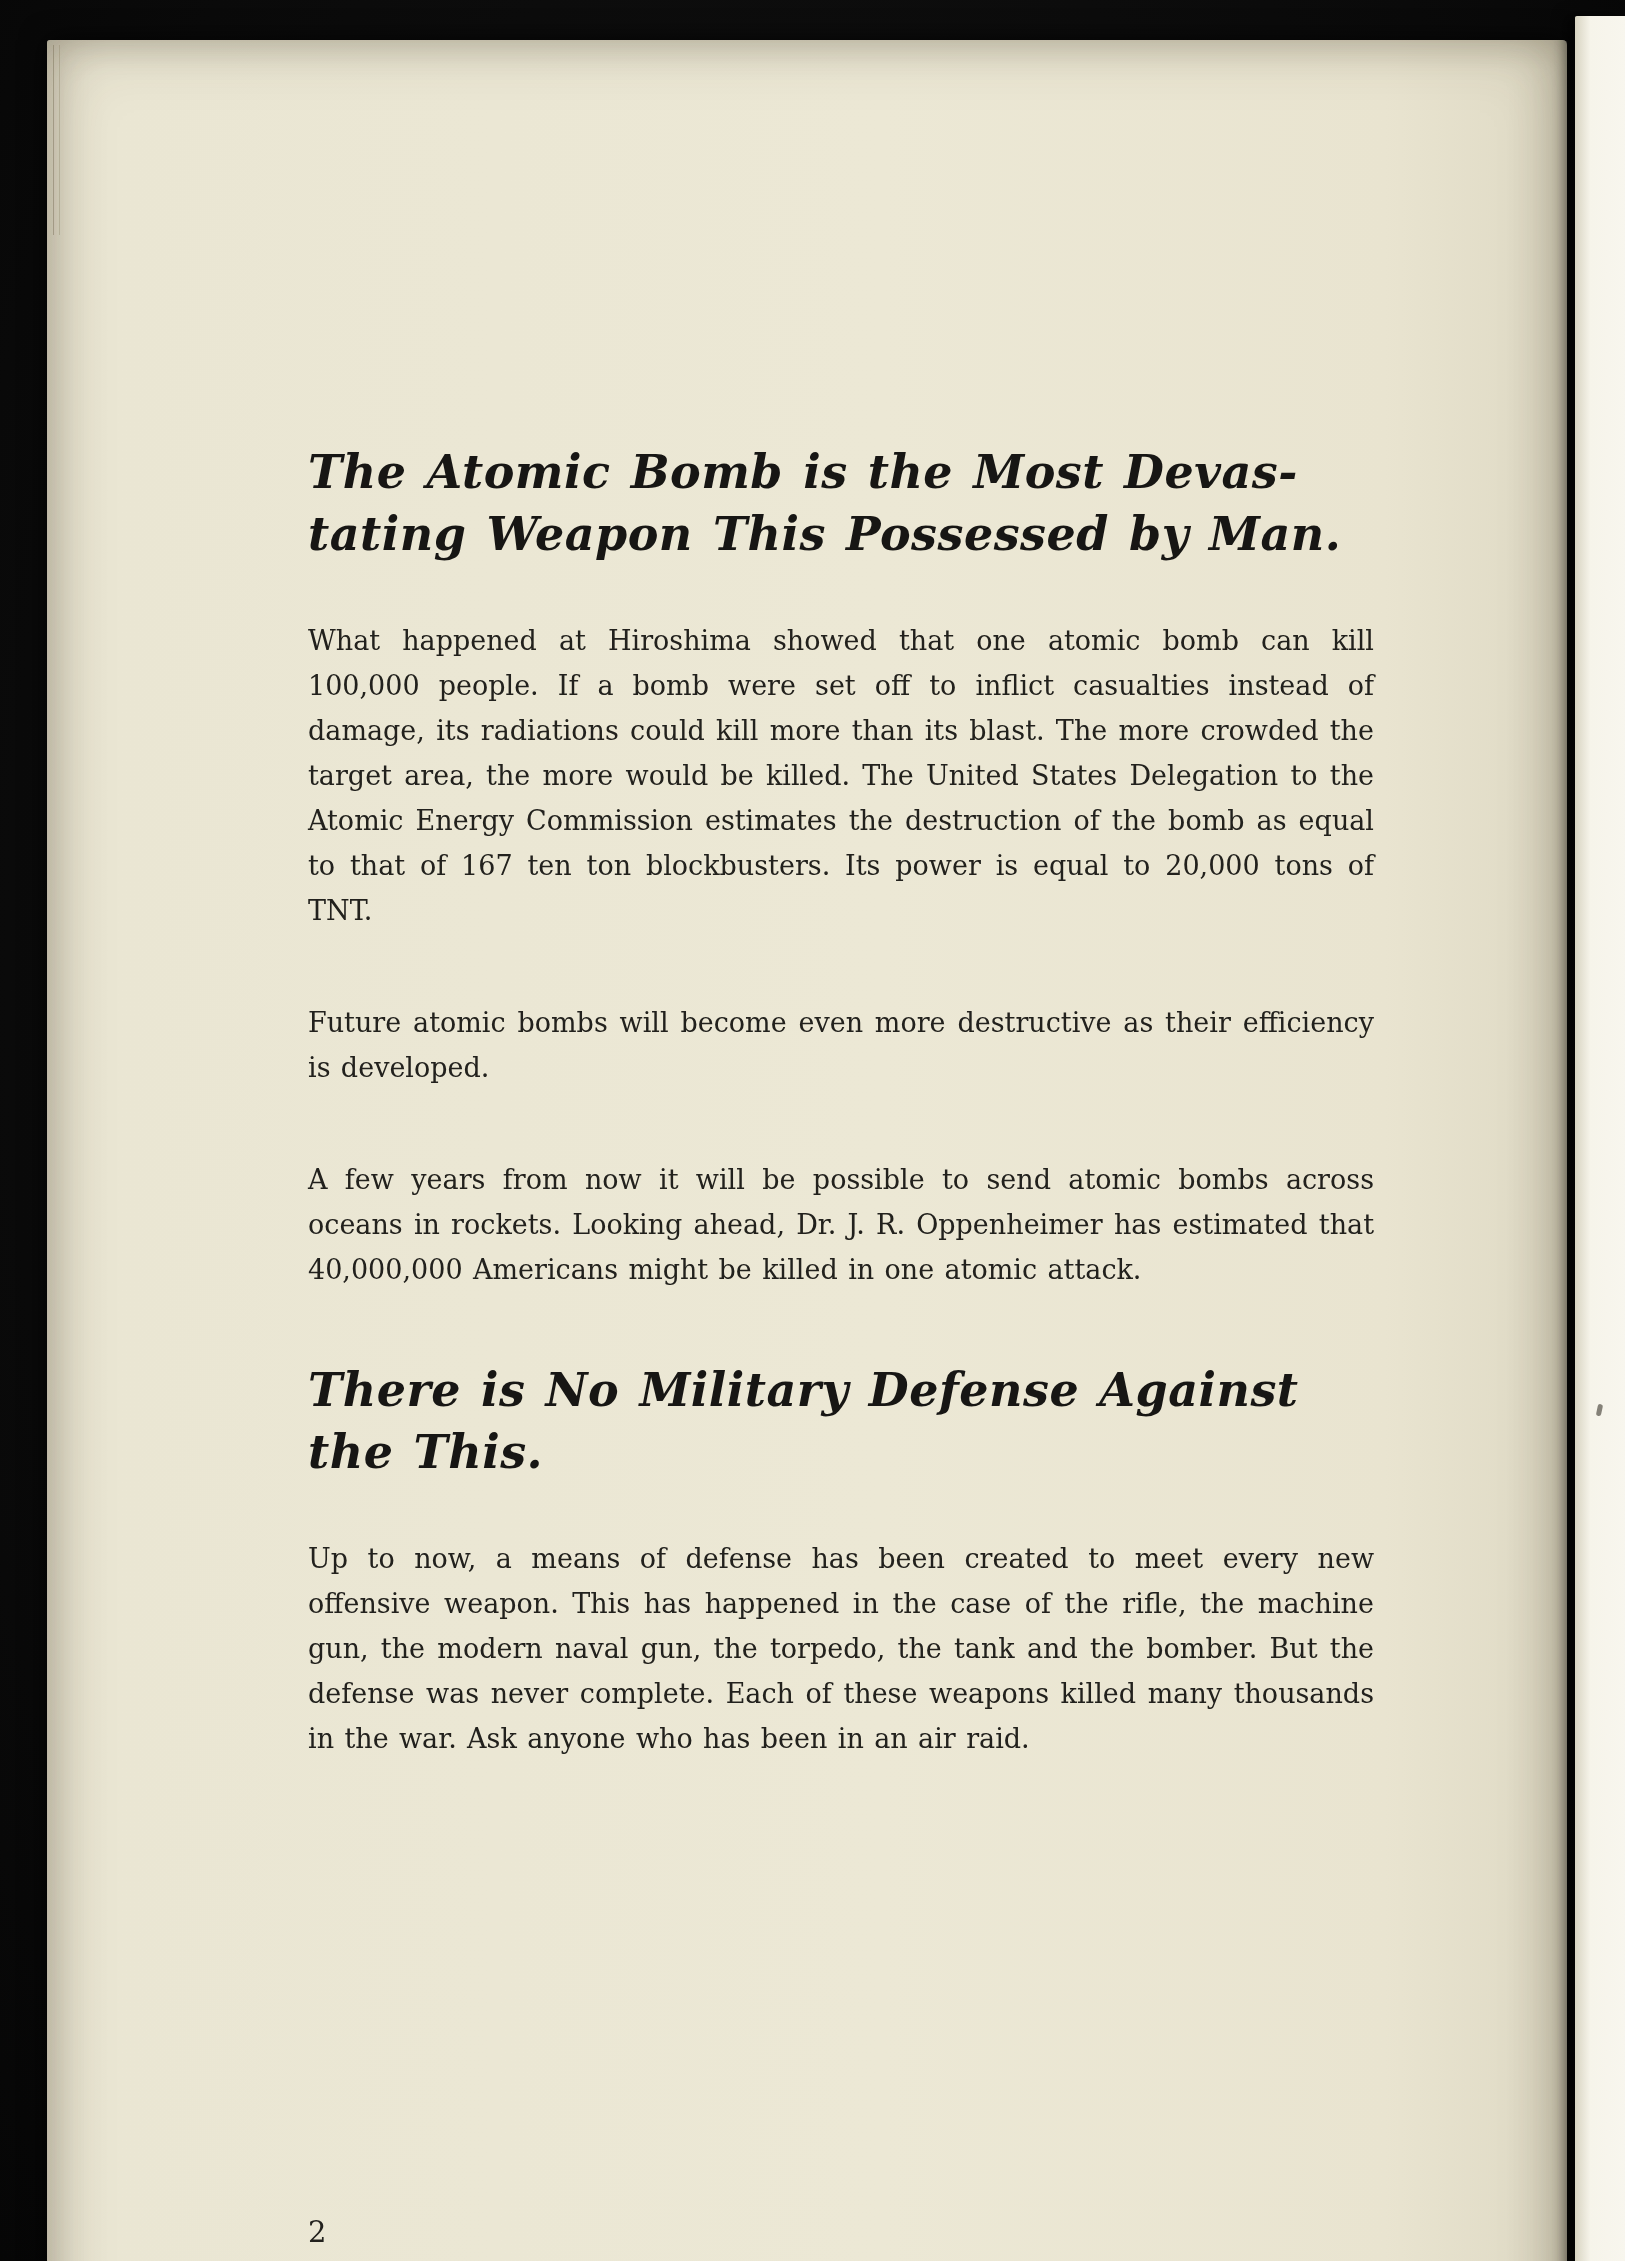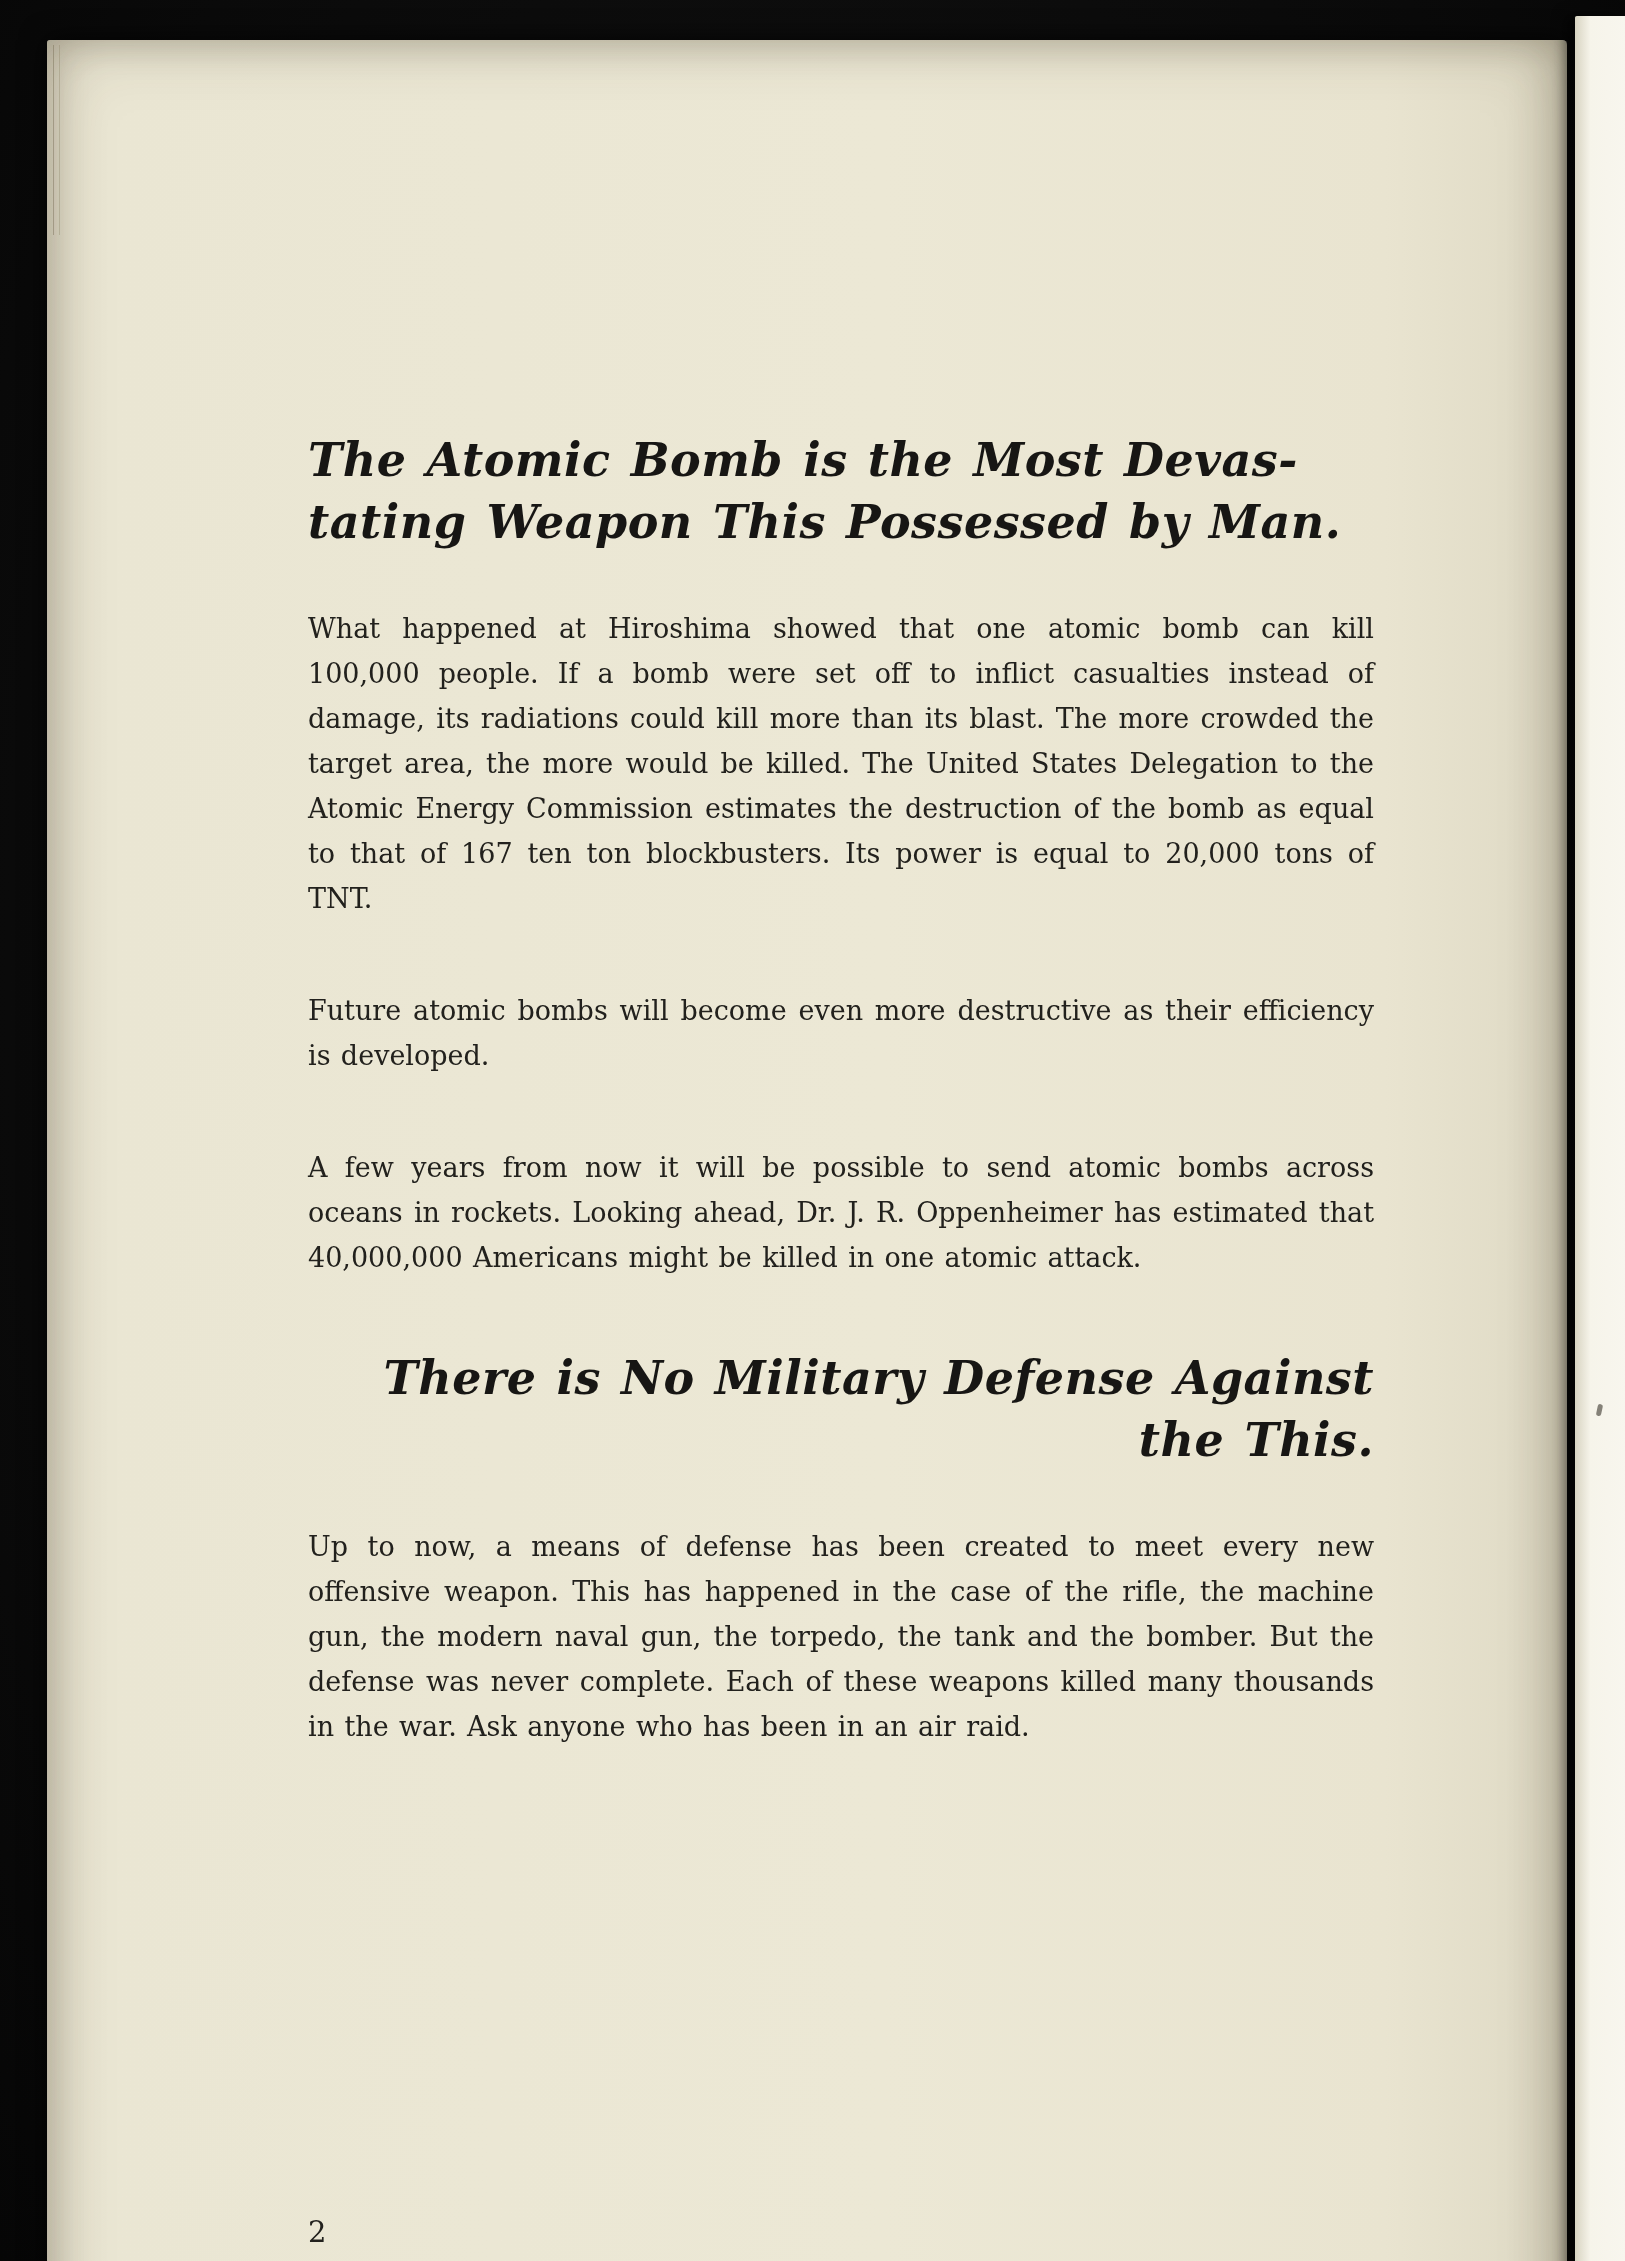--- a/index.html
+++ b/index.html
@@ -59,36 +59,35 @@
     border-radius: 1.8px 0 0 1.8px;
   }
   .content {
     position: absolute;
     left: 261px;
     top: 389px;
     width: 1066px;
     color: #201f1c;
   }
   h1.doc-heading {
-    margin: 0 0 53px 0;
+    margin: 12px 0 53px 0;
     font-size: 46px;
     line-height: 62px;
     font-weight: bold;
     font-style: italic;
     letter-spacing: 0.5px;
     word-spacing: 3.6px;
     color: #171614;
   }
   h1.doc-heading .hline {
     display: block;
     white-space: nowrap;
   }
   h1.second {
     margin-top: 27px;
-    text-align: right;
   }
   p.doc-para {
     margin: 13px 0 67px 0;
     font-size: 27px;
     line-height: 45px;
     text-align: justify;
     word-spacing: 1.8px;
     color: #22211d;
   }
   .pagenum {

